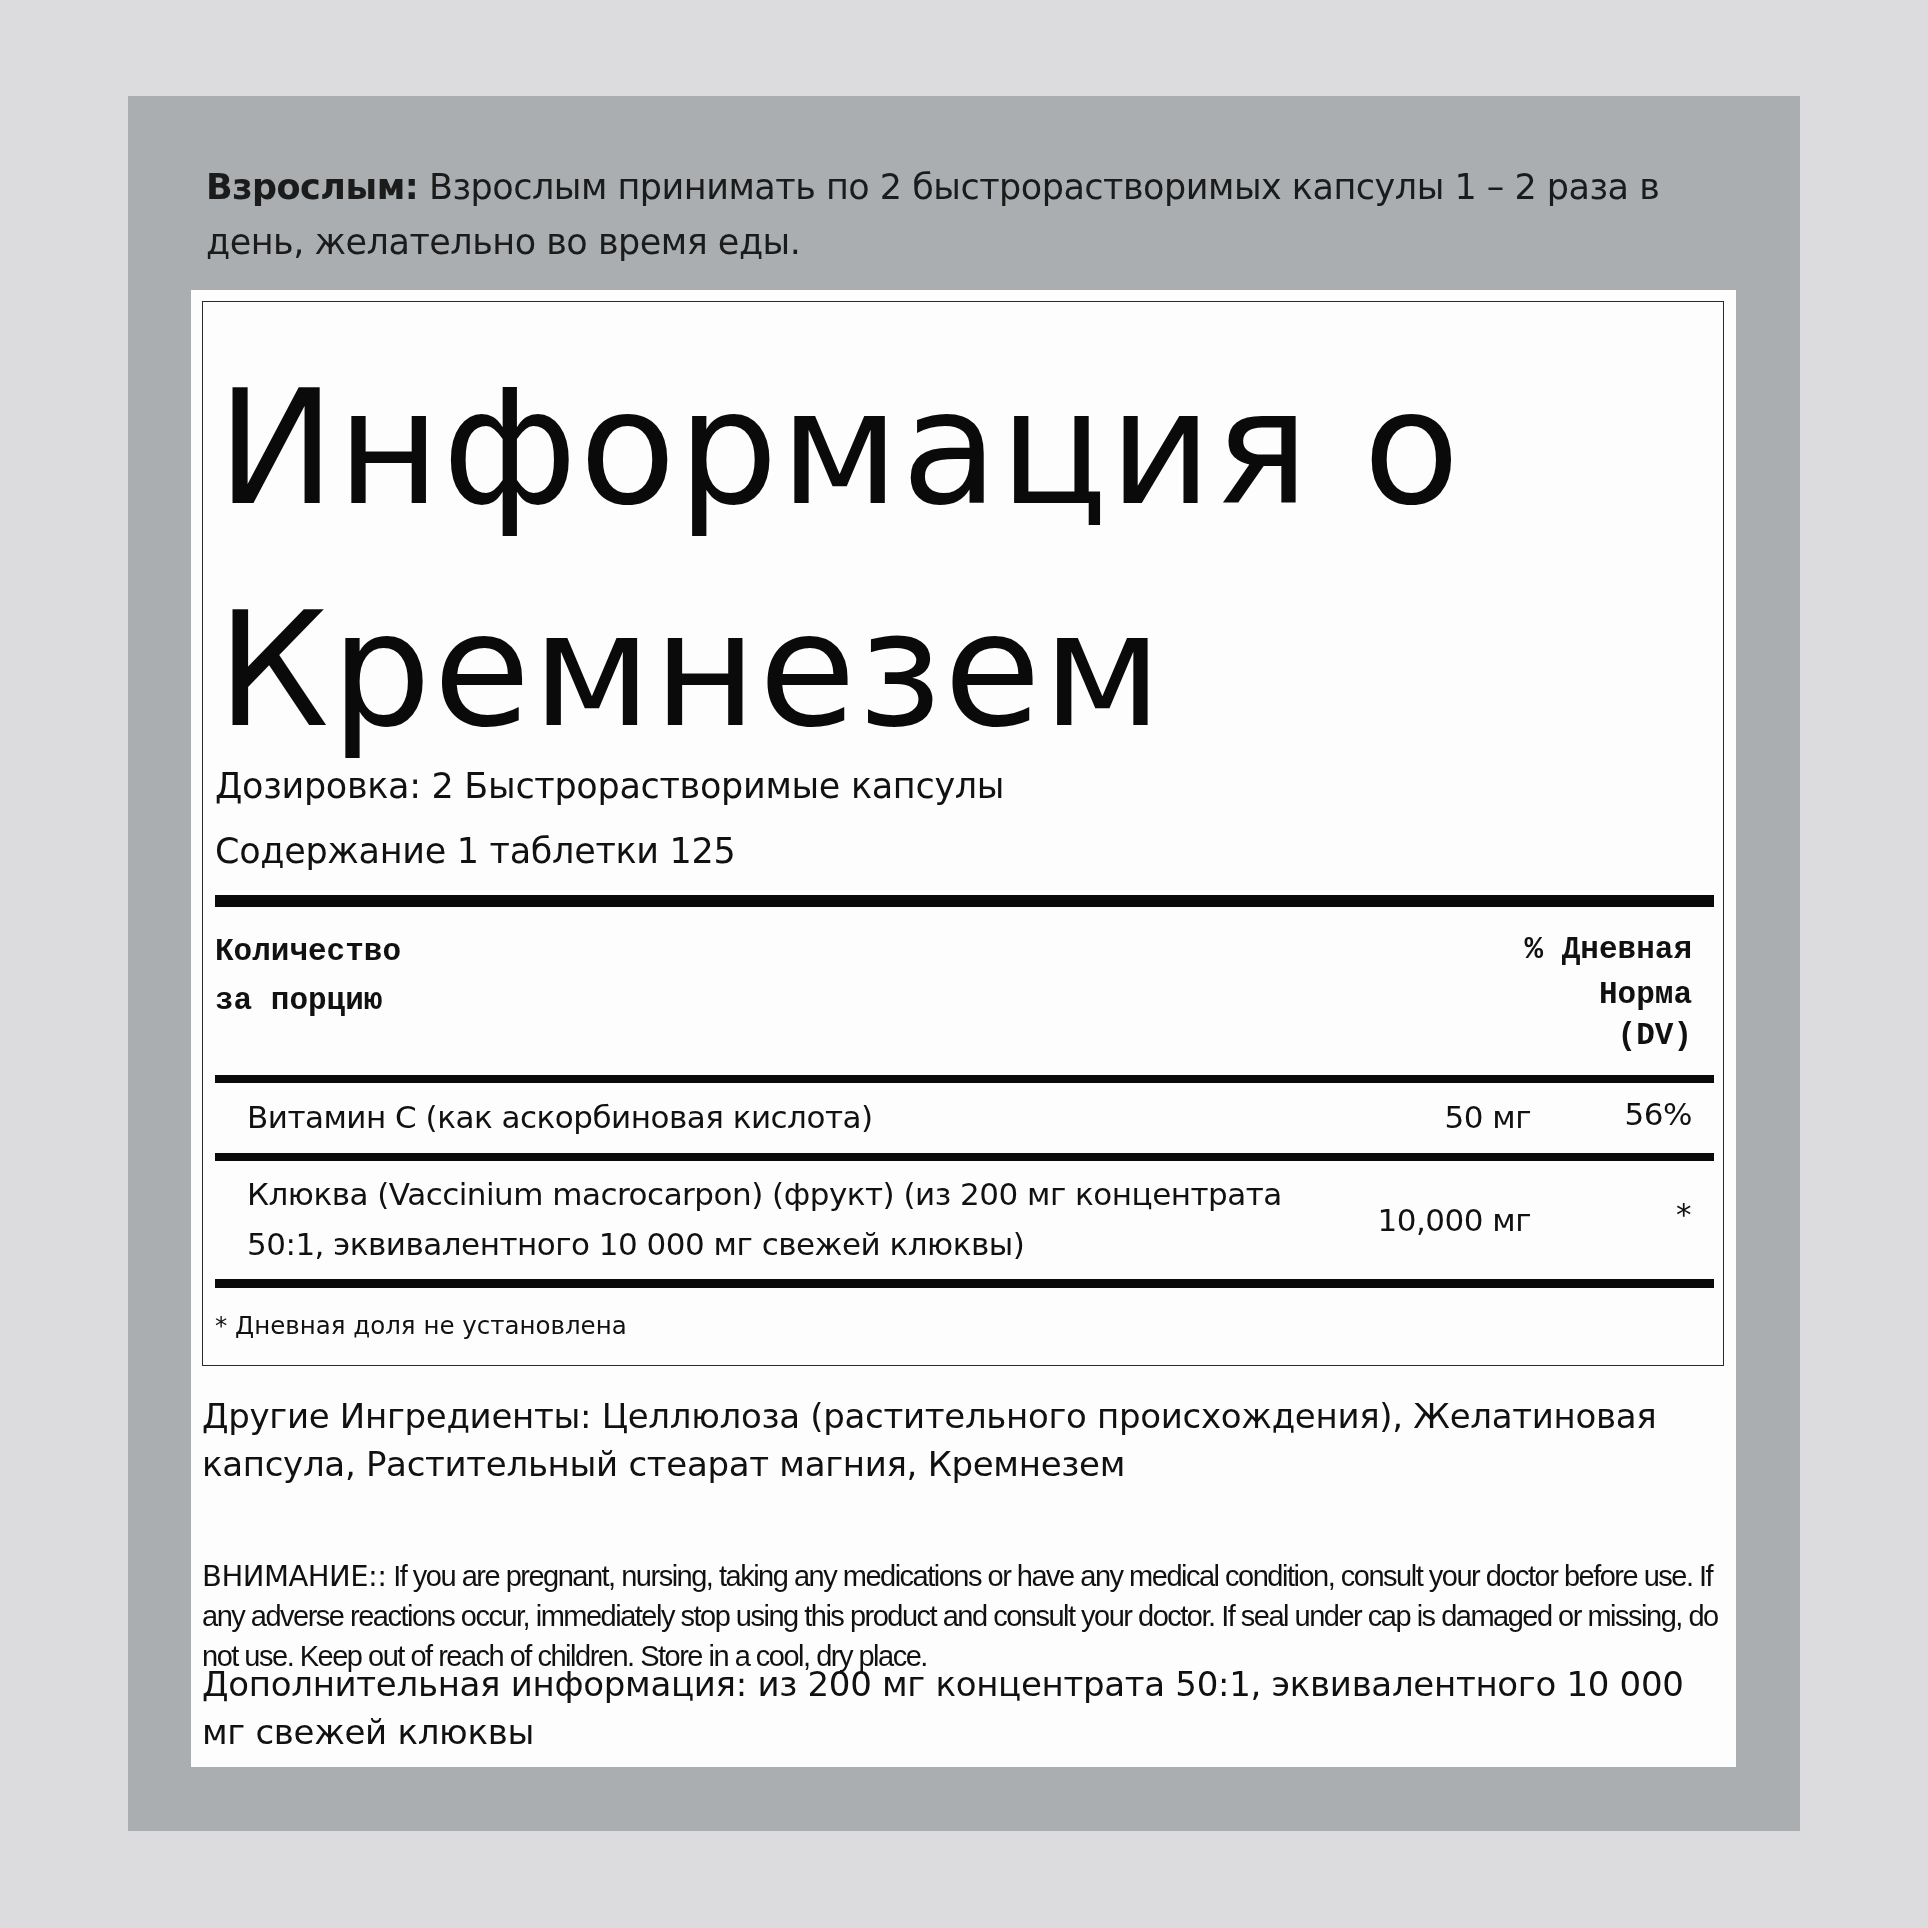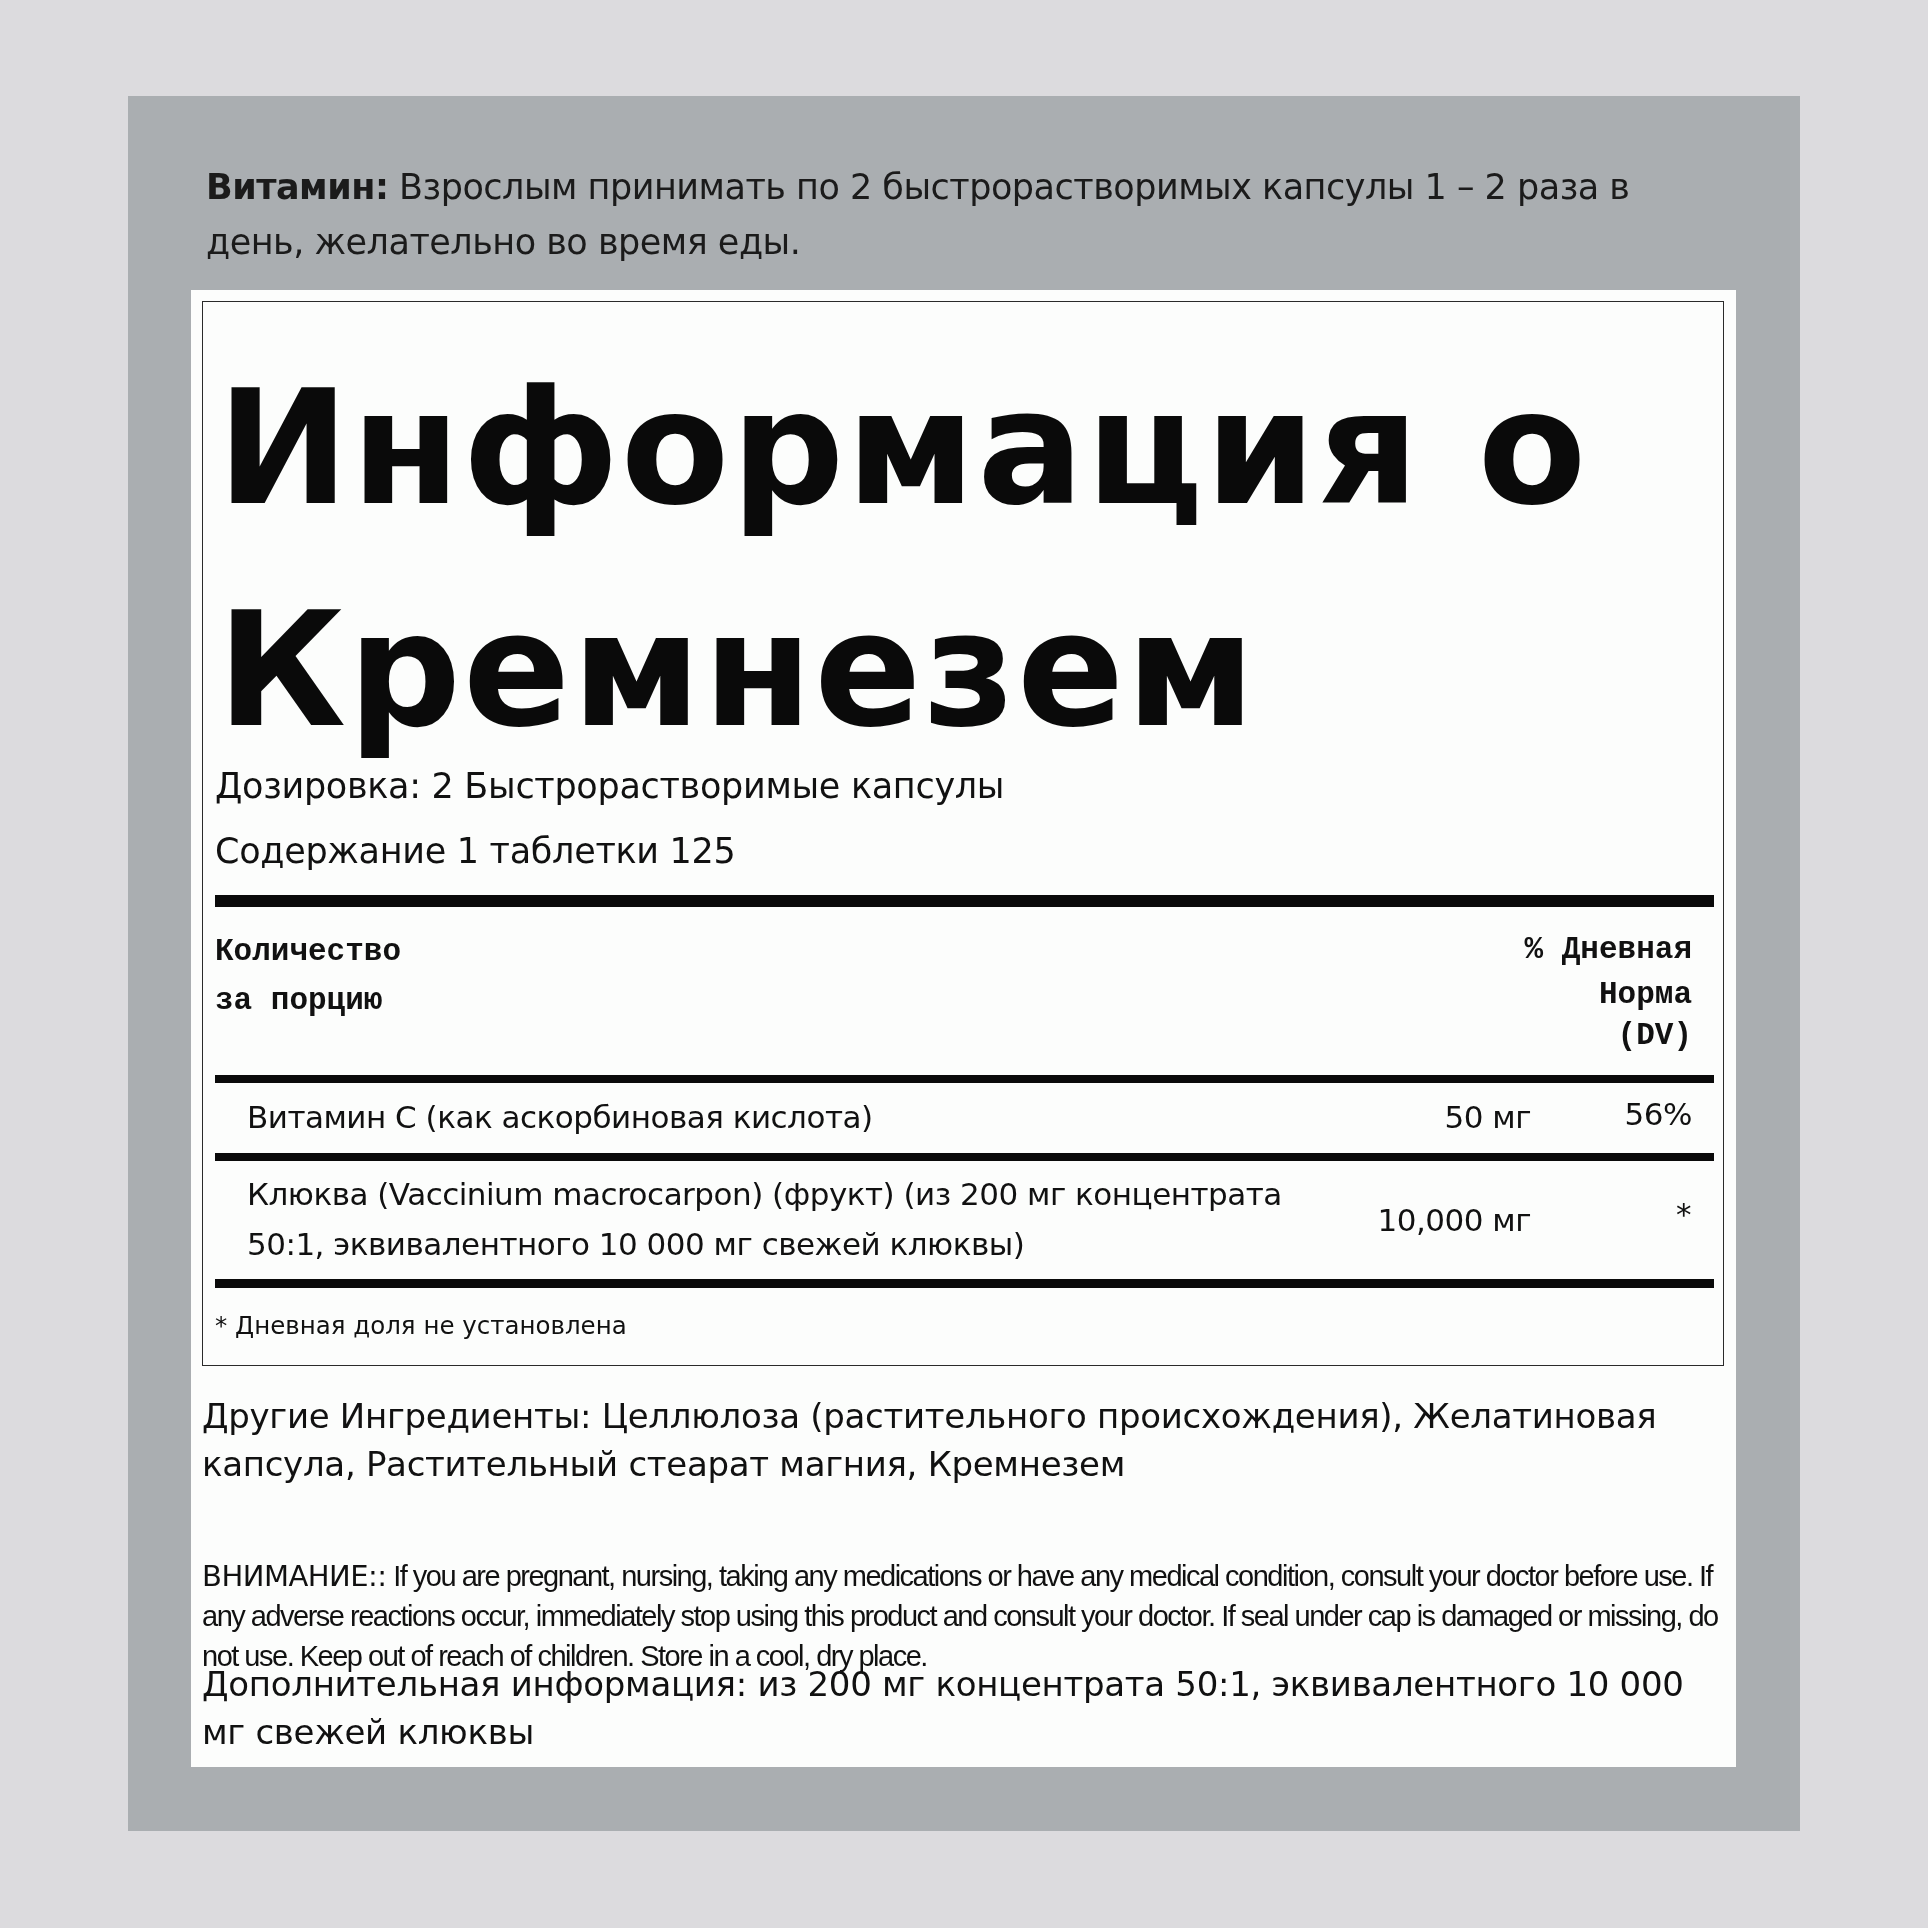--- a/index.html
+++ b/index.html
@@ -2,36 +2,36 @@
 <html style="font-size:15px"><head>
 <meta charset="utf-8">
 <style>
   html,body{margin:0;padding:0;}
   body{width:1928px;height:1928px;background:#dcdbde;position:relative;overflow:hidden;font-family:"DejaVu Sans","Liberation Sans",sans-serif;color:#111;}
   .grey{position:absolute;left:128px;top:96px;width:1672px;height:1735px;background:#aaaeb1;}
   .directions{position:absolute;left:206px;top:160px;width:1507px;font-size:35px;line-height:55px;color:#1b1b1b;letter-spacing:-0.5px;}
   .directions b{font-weight:bold;}
   .panel{position:absolute;left:191px;top:290px;width:1545px;height:1477px;background:#fcfdfc;}
   .box{position:absolute;left:202px;top:301px;width:1520px;height:1063px;border:1.9px solid #2a2a2a;background:#fcfdfc;}
-  .title{position:absolute;left:217px;top:337px;font-size:158px;font-weight:bold;line-height:222px;letter-spacing:1.9px;color:#0a0a0a;}
+  .title{position:absolute;left:217px;top:337px;font-size:158px;font-weight:normal;line-height:222px;letter-spacing:1.9px;color:#0a0a0a;}
   .line-txt{position:absolute;left:215px;font-size:35px;color:#111;letter-spacing:-0.3px;white-space:nowrap;}
   .bar{position:absolute;left:215px;width:1499px;background:#0a0a0a;}
   .hdr{position:absolute;font-size:31px;font-weight:bold;line-height:49px;color:#111;font-family:Liberation Mono, monospace;}
   .cell{position:absolute;font-size:31px;color:#111;white-space:nowrap;letter-spacing:-0.5px;margin-left:32px;}
   .foot{position:absolute;left:215px;top:1311px;font-size:24.5px;color:#111;}
   .para{position:absolute;left:202px;width:1525px;color:#111;}
   .para b{font-weight:normal;}
 </style>
 </head>
 <body>
 
 <div class="grey"></div>
 
 <div class="directions">
-  <b>Витамин:</b><span> Взрослым принимать по 2 быстрорастворимых капсулы 1 – 2 раза в день, желательно во время еды.</span>
+  <b>Взрослым:</b><span> Взрослым принимать по 2 быстрорастворимых капсулы 1 – 2 раза в день, желательно во время еды.</span>
 </div>
 
 <div class="panel"></div>
 <div class="box"></div>
 
 <div class="title">
   <div>Информация о</div>
   <div>Кремнезем</div>
 </div>
 

